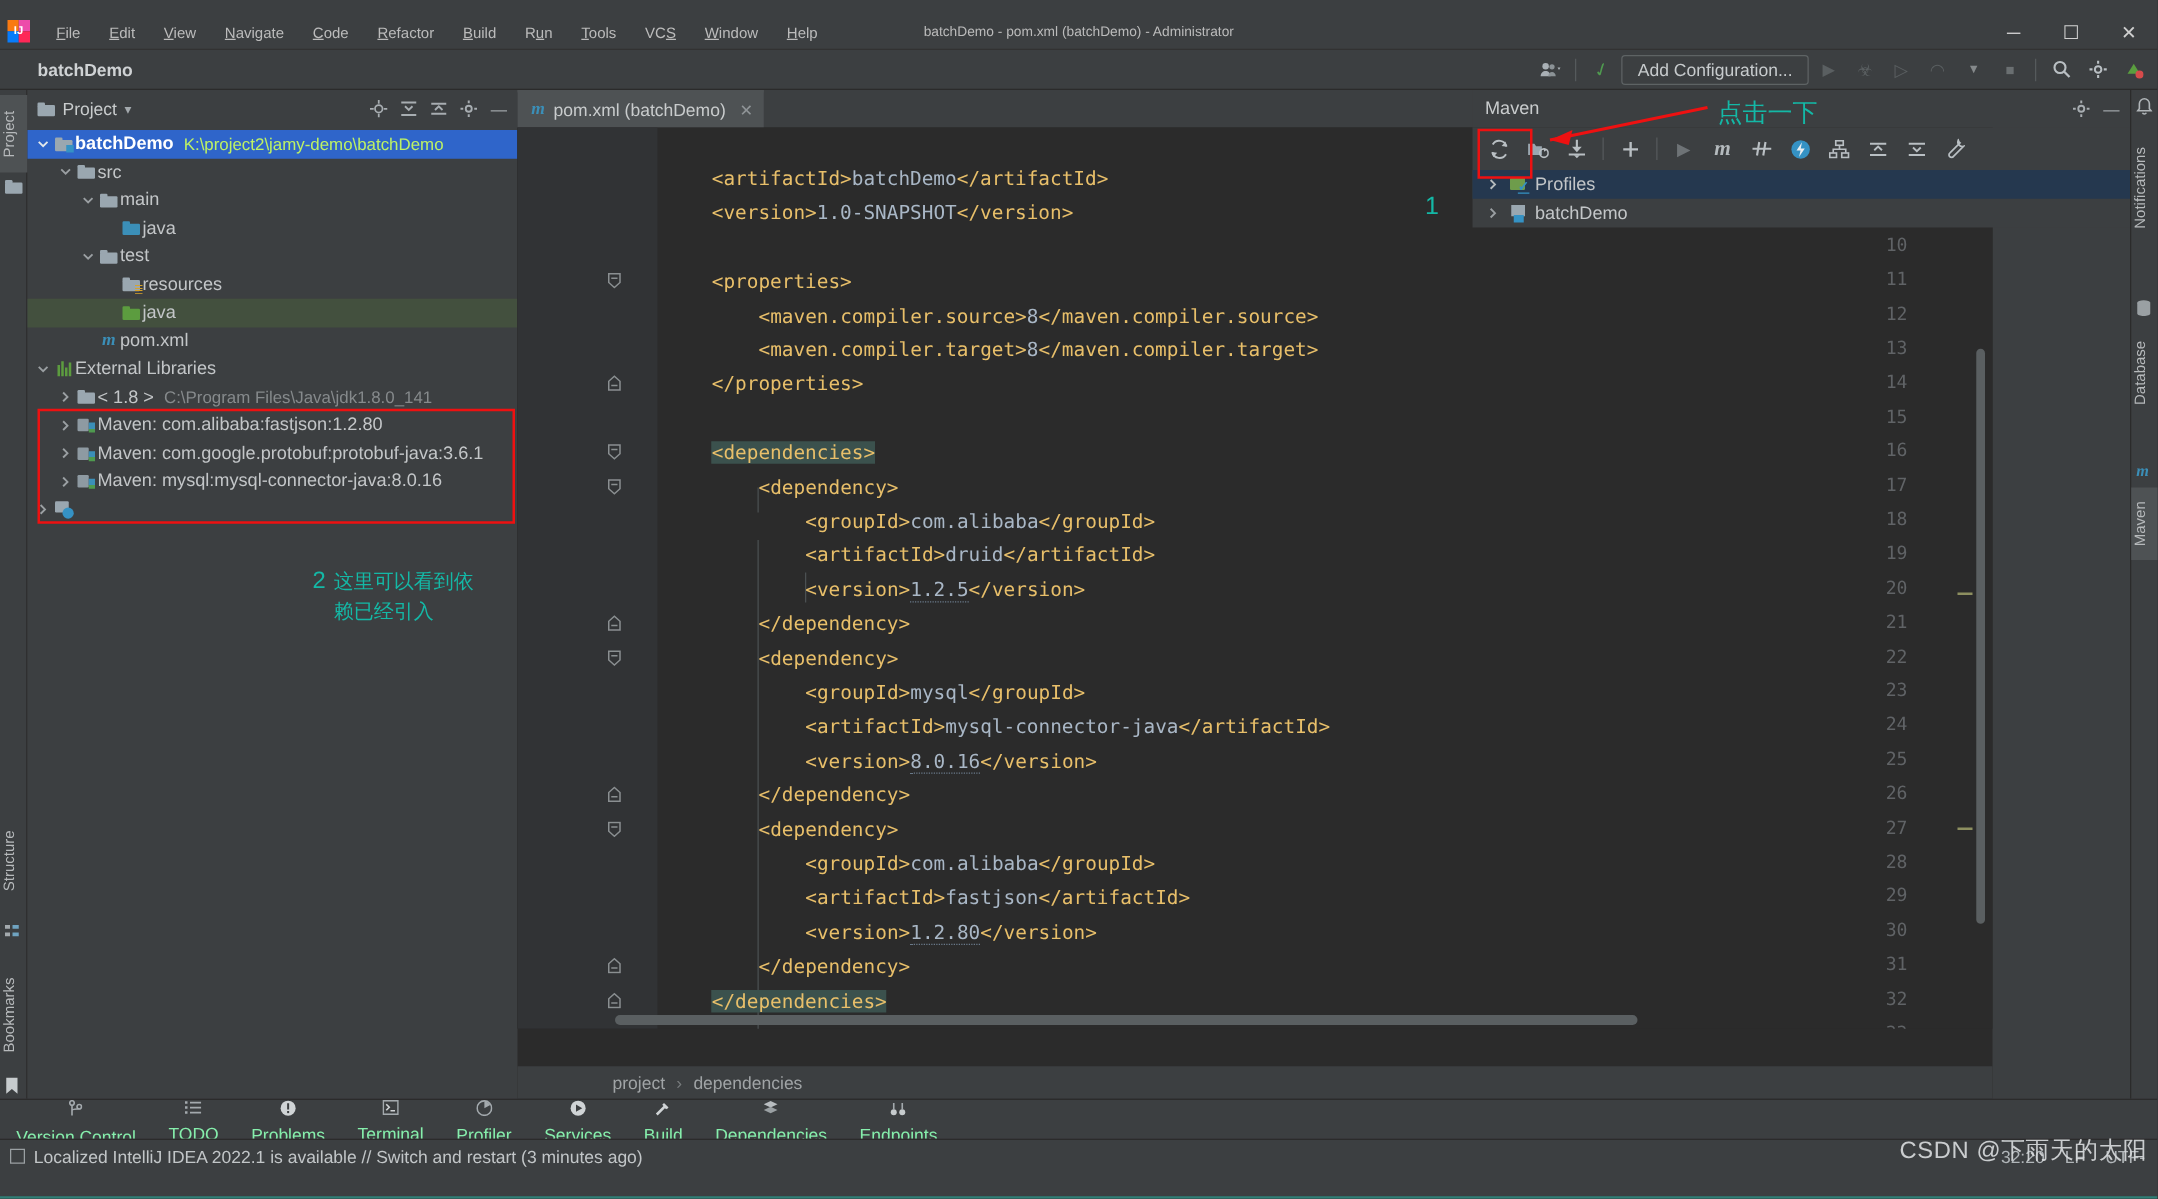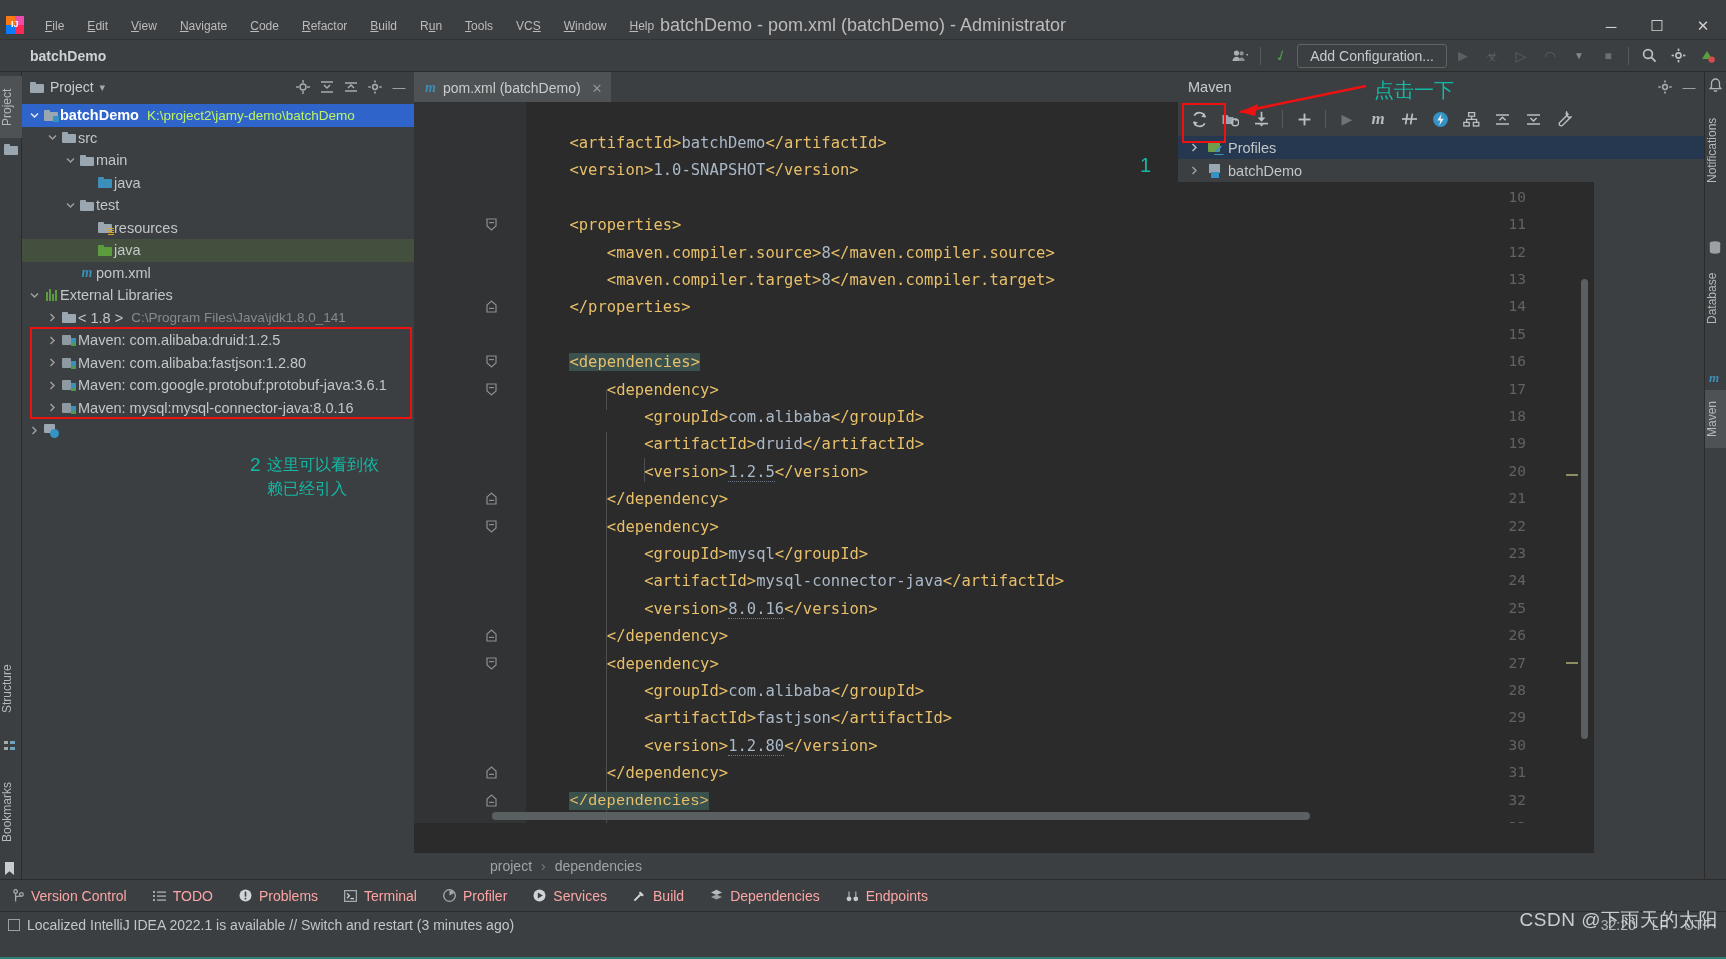--- a/index.html
+++ b/index.html
@@ -24,21 +24,21 @@
   .ij-logo .q3 { left:0; top:9px; background:#087cfa; }
   .ij-logo .q4 { left:9px; top:9px; background:#fe2857; }
   .ij-logo .ltr { position:absolute; left:5px; top:3px; color:#fff; font-size:9px; font-weight:bold; z-index:3; }
   .menu { display:flex; align-items:center; gap:1px; }
   .menu-item {
     color:#bbbbbb; font-size:12px; padding:3px 11px; cursor:default; white-space:nowrap;
   }
   .menu-item .mn { text-decoration:underline; }
   .win-title {
     position:absolute; left:0; right:0; text-align:center;
-    color:#bbbbbb; font-size:18px; pointer-events:none;
+    color:#bbbbbb; font-size:11px; pointer-events:none;
   }
   .win-btns { position:absolute; right:0; top:0; height:28px; display:flex; }
   .win-btn { width:46px; height:28px; display:flex; align-items:center; justify-content:center;
              color:#cfcfcf; font-size:15px; }
 
   
   .navbar {
     position:absolute; left:0; top:28px; width:1726px; height:32px;
     background:#3c3f41; display:flex; align-items:center;
     border-bottom:1px solid #2b2b2b;
@@ -166,21 +166,21 @@
   .profico u { position:absolute; right:-1px; bottom:-2px; color:#3592c4; font-size:11px; font-weight:bold; }
   .mvnico { width:14px; height:13px; position:relative; }
   .mvnico i { position:absolute; left:1px; top:0; width:11px; height:9px; background:#9aa7b0; }
   .mvnico u { position:absolute; left:3px; bottom:-1px; width:8px; height:6px; background:#3592c4; }
 
   
   .bottombar {
     position:absolute; left:0; top:867px; width:1726px; height:32px; background:#3c3f41;
     display:flex; align-items:center; border-top:1px solid #2b2b2b;
   }
-  .bb { display:flex; align-items:center; gap:7px; padding:0 13px; color:#fca5a5; font-size:14px; height:32px; }
+  .bb { display:flex; align-items:center; gap:7px; padding:0 13px; color:#86efac; font-size:14px; height:32px;flex-direction:column; }
   .bb .g { color:#a3a9ad; font-size:14px; display:inline-flex; }
   .statusbar {
     position:absolute; left:0; top:899px; width:1726px; height:60px; background:#3c3f41;
     border-top:1px solid #2b2b2b;
   }
   .st-msg { position:absolute; left:8px; top:5px; display:flex; align-items:center; gap:7px; color:#c2c6c8; font-size:14px; }
   .st-right { position:absolute; right:10px; top:5px; display:flex; align-items:center; gap:16px; color:#b0b5b8; font-size:14px; }
   .teal-line { position:absolute; left:0; bottom:12px; width:1726px; height:2px; background:#2f7f76; }
   .wm { position:absolute; right:8px; top:895px; color:#d7dadc; font-size:19px; letter-spacing:.5px; opacity:.92; }
   .sq { width:12px; height:12px; border:1px solid #9aa0a3; display:inline-block; }
@@ -517,34 +517,20 @@
         <span class="ticon">
             <span class="fold">
               <i></i>
               <b></b>
             </span>
           </span>
         <span class="tlabel">&lt; 1.8 &gt;</span>
         <span class="tpath">C:\Program Files\Java\jdk1.8.0_141</span>
       </div>
 
-      <div class="trow">
-        <span class="tw" style="margin-left:22px">
-          <svg width="9" height="9" viewBox="0 0 9 9">
-              <path d="M2.5 1l3.5 3.5L2.5 8" stroke="#9a9fa2" stroke-width="1.5" fill="none"></path>
-            </svg>
-        </span>
-        <span class="ticon">
-            <span class="jarico">
-              <i></i>
-              <u></u>
-            </span>
-          </span>
-        <span class="tlabel">Maven: com.alibaba:druid:1.2.5</span>
-      </div>
 
       <div class="trow">
         <span class="tw" style="margin-left:22px">
           <svg width="9" height="9" viewBox="0 0 9 9">
               <path d="M2.5 1l3.5 3.5L2.5 8" stroke="#9a9fa2" stroke-width="1.5" fill="none"></path>
             </svg>
         </span>
         <span class="ticon">
             <span class="jarico">
               <i></i>
@@ -711,21 +697,21 @@
           <div class="cl" style="top: 415.6px; left: 74.8px;"><span class="tg">&lt;dependency&gt;</span></div>
           <div class="cl" style="top: 443px; left: 112.2px;"><span class="tg">&lt;groupId&gt;</span><span class="txt">mysql</span><span class="tg">&lt;/groupId&gt;</span></div>
           <div class="cl" style="top: 470.4px; left: 112.2px;"><span class="tg">&lt;artifactId&gt;</span><span class="txt">mysql-connector-java</span><span class="tg">&lt;/artifactId&gt;</span></div>
           <div class="cl" style="top: 497.8px; left: 112.2px;"><span class="tg">&lt;version&gt;</span><span class="txt" style="border-bottom: 1px dotted rgb(106, 122, 138);">8.0.16</span><span class="tg">&lt;/version&gt;</span></div>
           <div class="cl" style="top: 525.2px; left: 74.8px;"><span class="tg">&lt;/dependency&gt;</span></div>
           <div class="cl" style="top: 552.6px; left: 74.8px;"><span class="tg">&lt;dependency&gt;</span></div>
           <div class="cl" style="top: 580px; left: 112.2px;"><span class="tg">&lt;groupId&gt;</span><span class="txt">com.alibaba</span><span class="tg">&lt;/groupId&gt;</span></div>
           <div class="cl" style="top: 607.4px; left: 112.2px;"><span class="tg">&lt;artifactId&gt;</span><span class="txt">fastjson</span><span class="tg">&lt;/artifactId&gt;</span></div>
           <div class="cl" style="top: 634.8px; left: 112.2px;"><span class="tg">&lt;version&gt;</span><span class="txt" style="border-bottom: 1px dotted rgb(106, 122, 138);">1.2.80</span><span class="tg">&lt;/version&gt;</span></div>
           <div class="cl" style="top: 662.2px; left: 74.8px;"><span class="tg">&lt;/dependency&gt;</span></div>
-          <div class="cl" style="top: 689.6px; left: 37.4px; font-family: Liberation Mono, monospace;"><span class="tg hl">&lt;/dependencies&gt;</span></div>
+          <div class="cl" style="top: 689.6px; left: 37.4px;"><span class="tg hl">&lt;/dependencies&gt;</span></div>
         </div>
 
       <div class="warn-badge">
         <span class="warn-tri">⚠</span>
         <span>3</span>
         <span class="chev">
           <svg width="13" height="9" viewBox="0 0 13 9">
               <path d="M1.5 6.5L6.5 2l5 4.5" stroke="#9a9fa2" stroke-width="1.6" fill="none"></path>
             </svg>
         </span>

